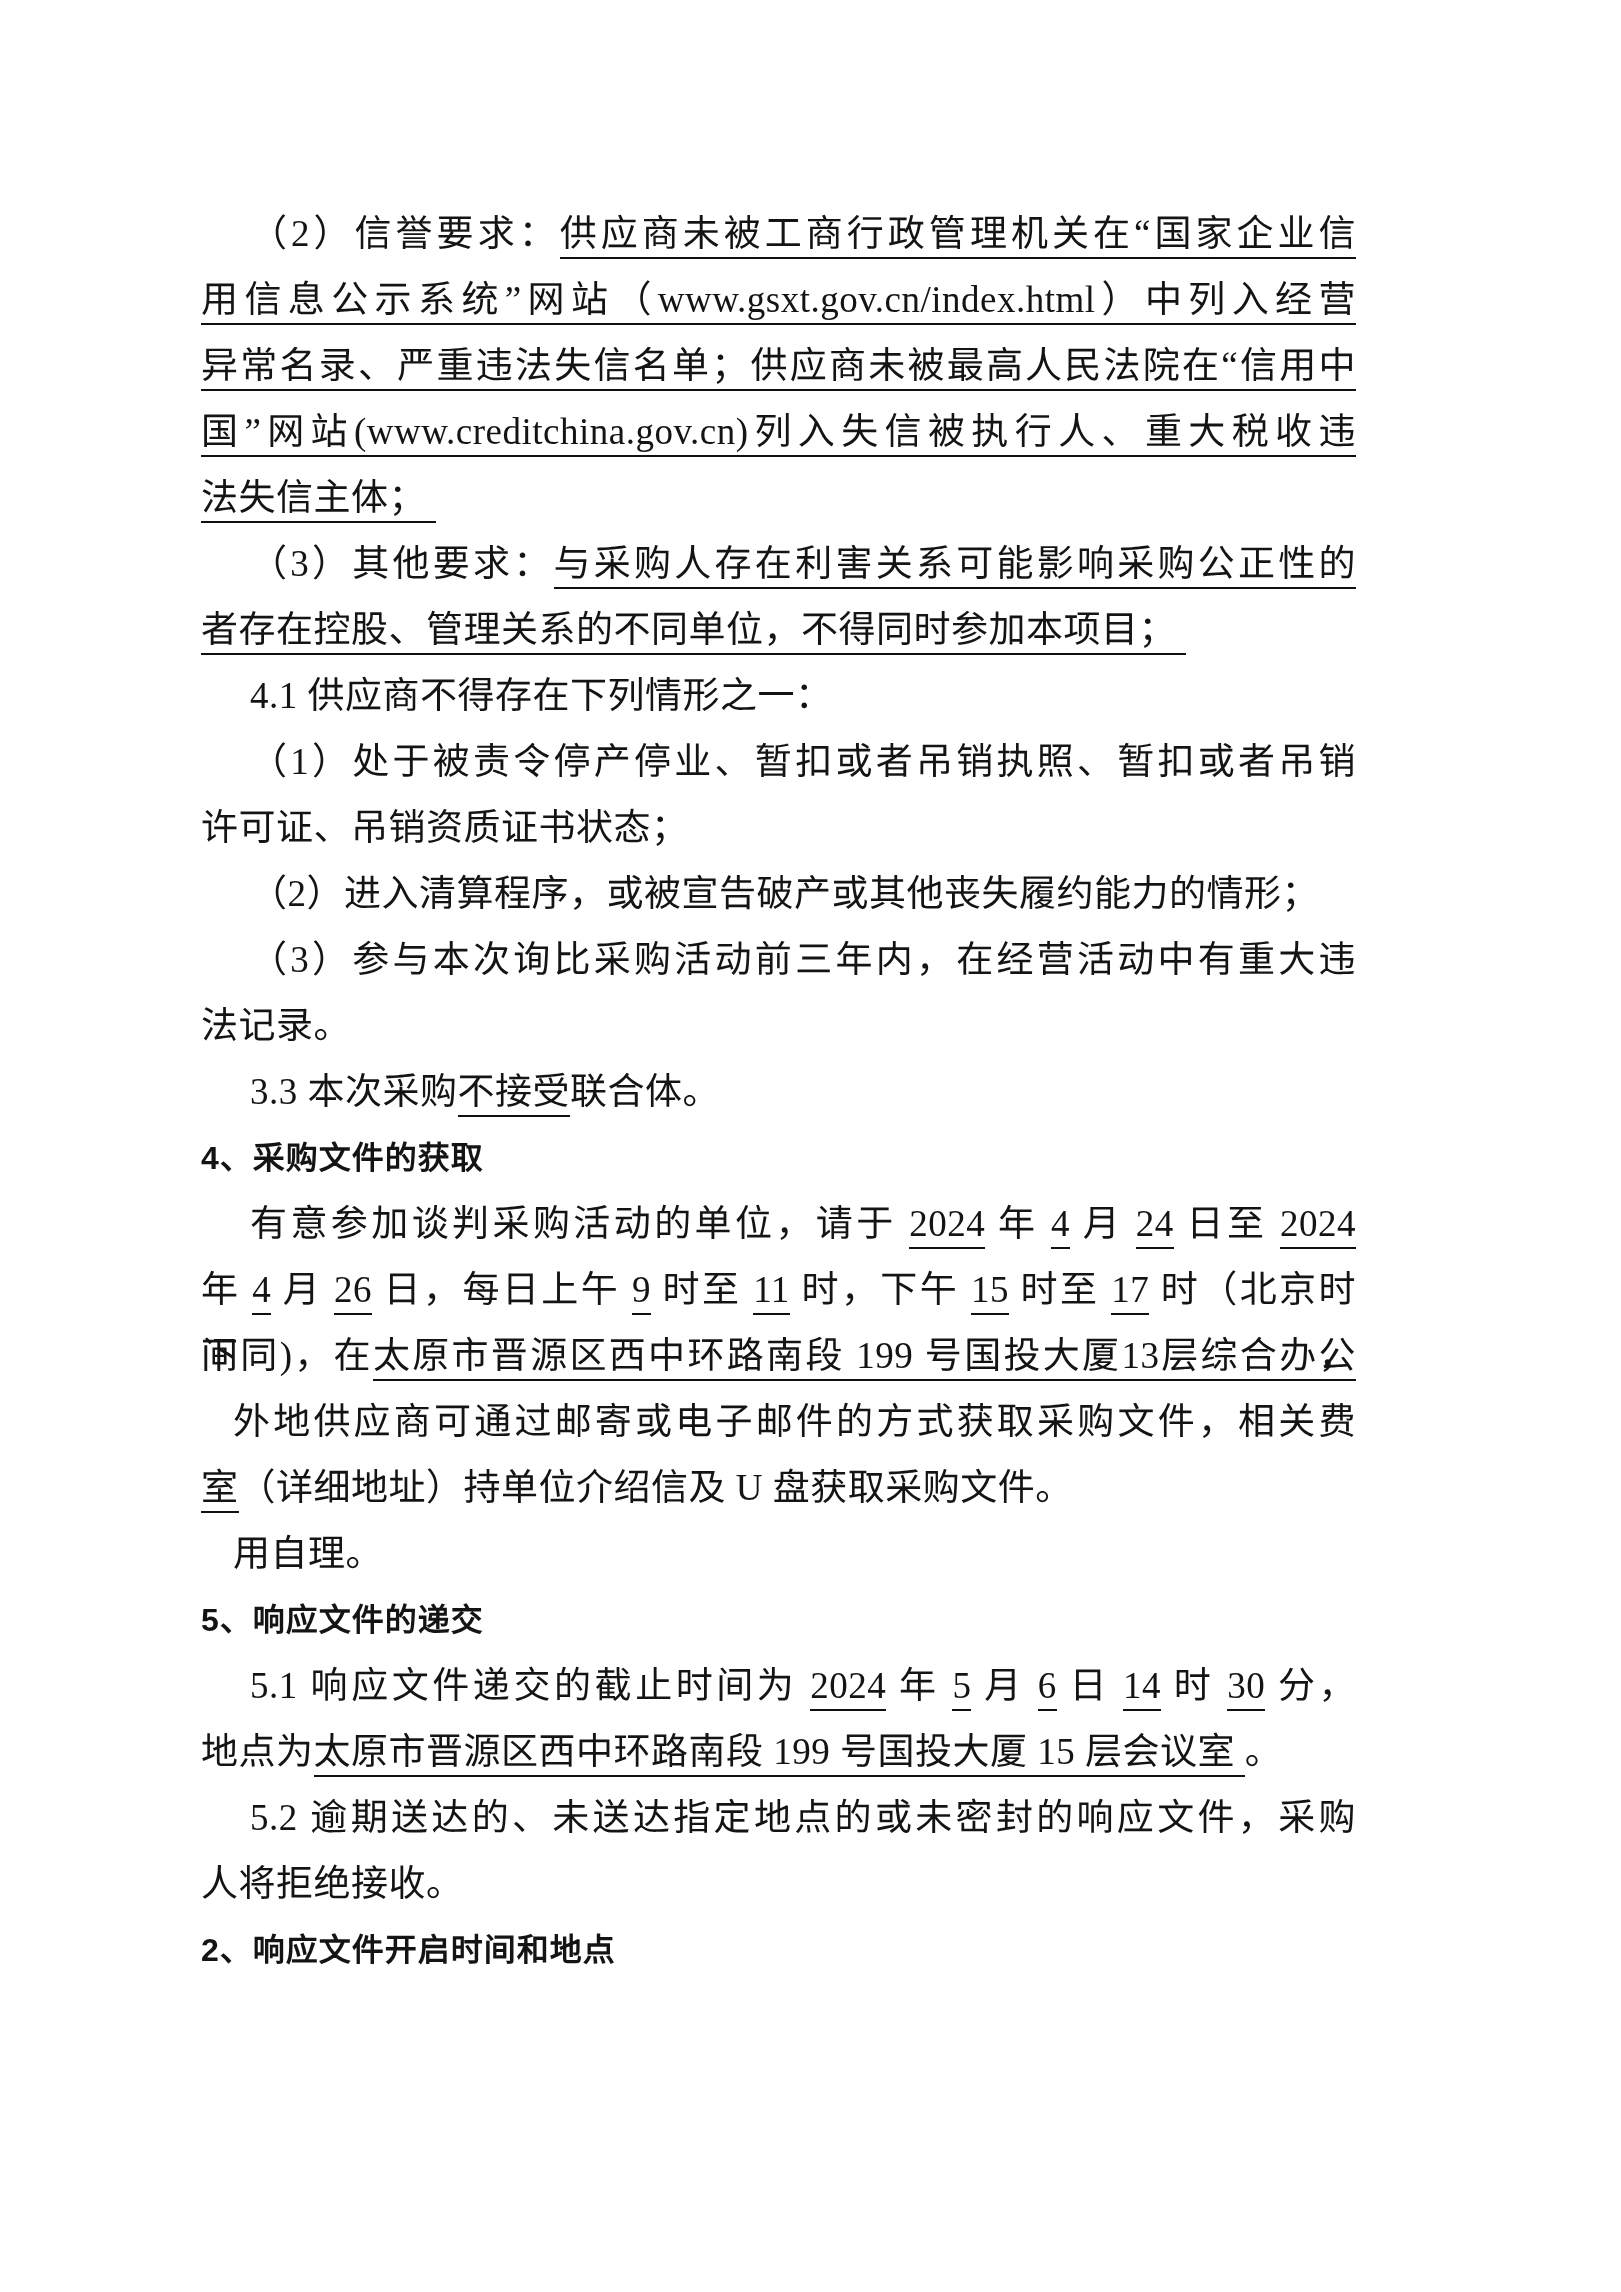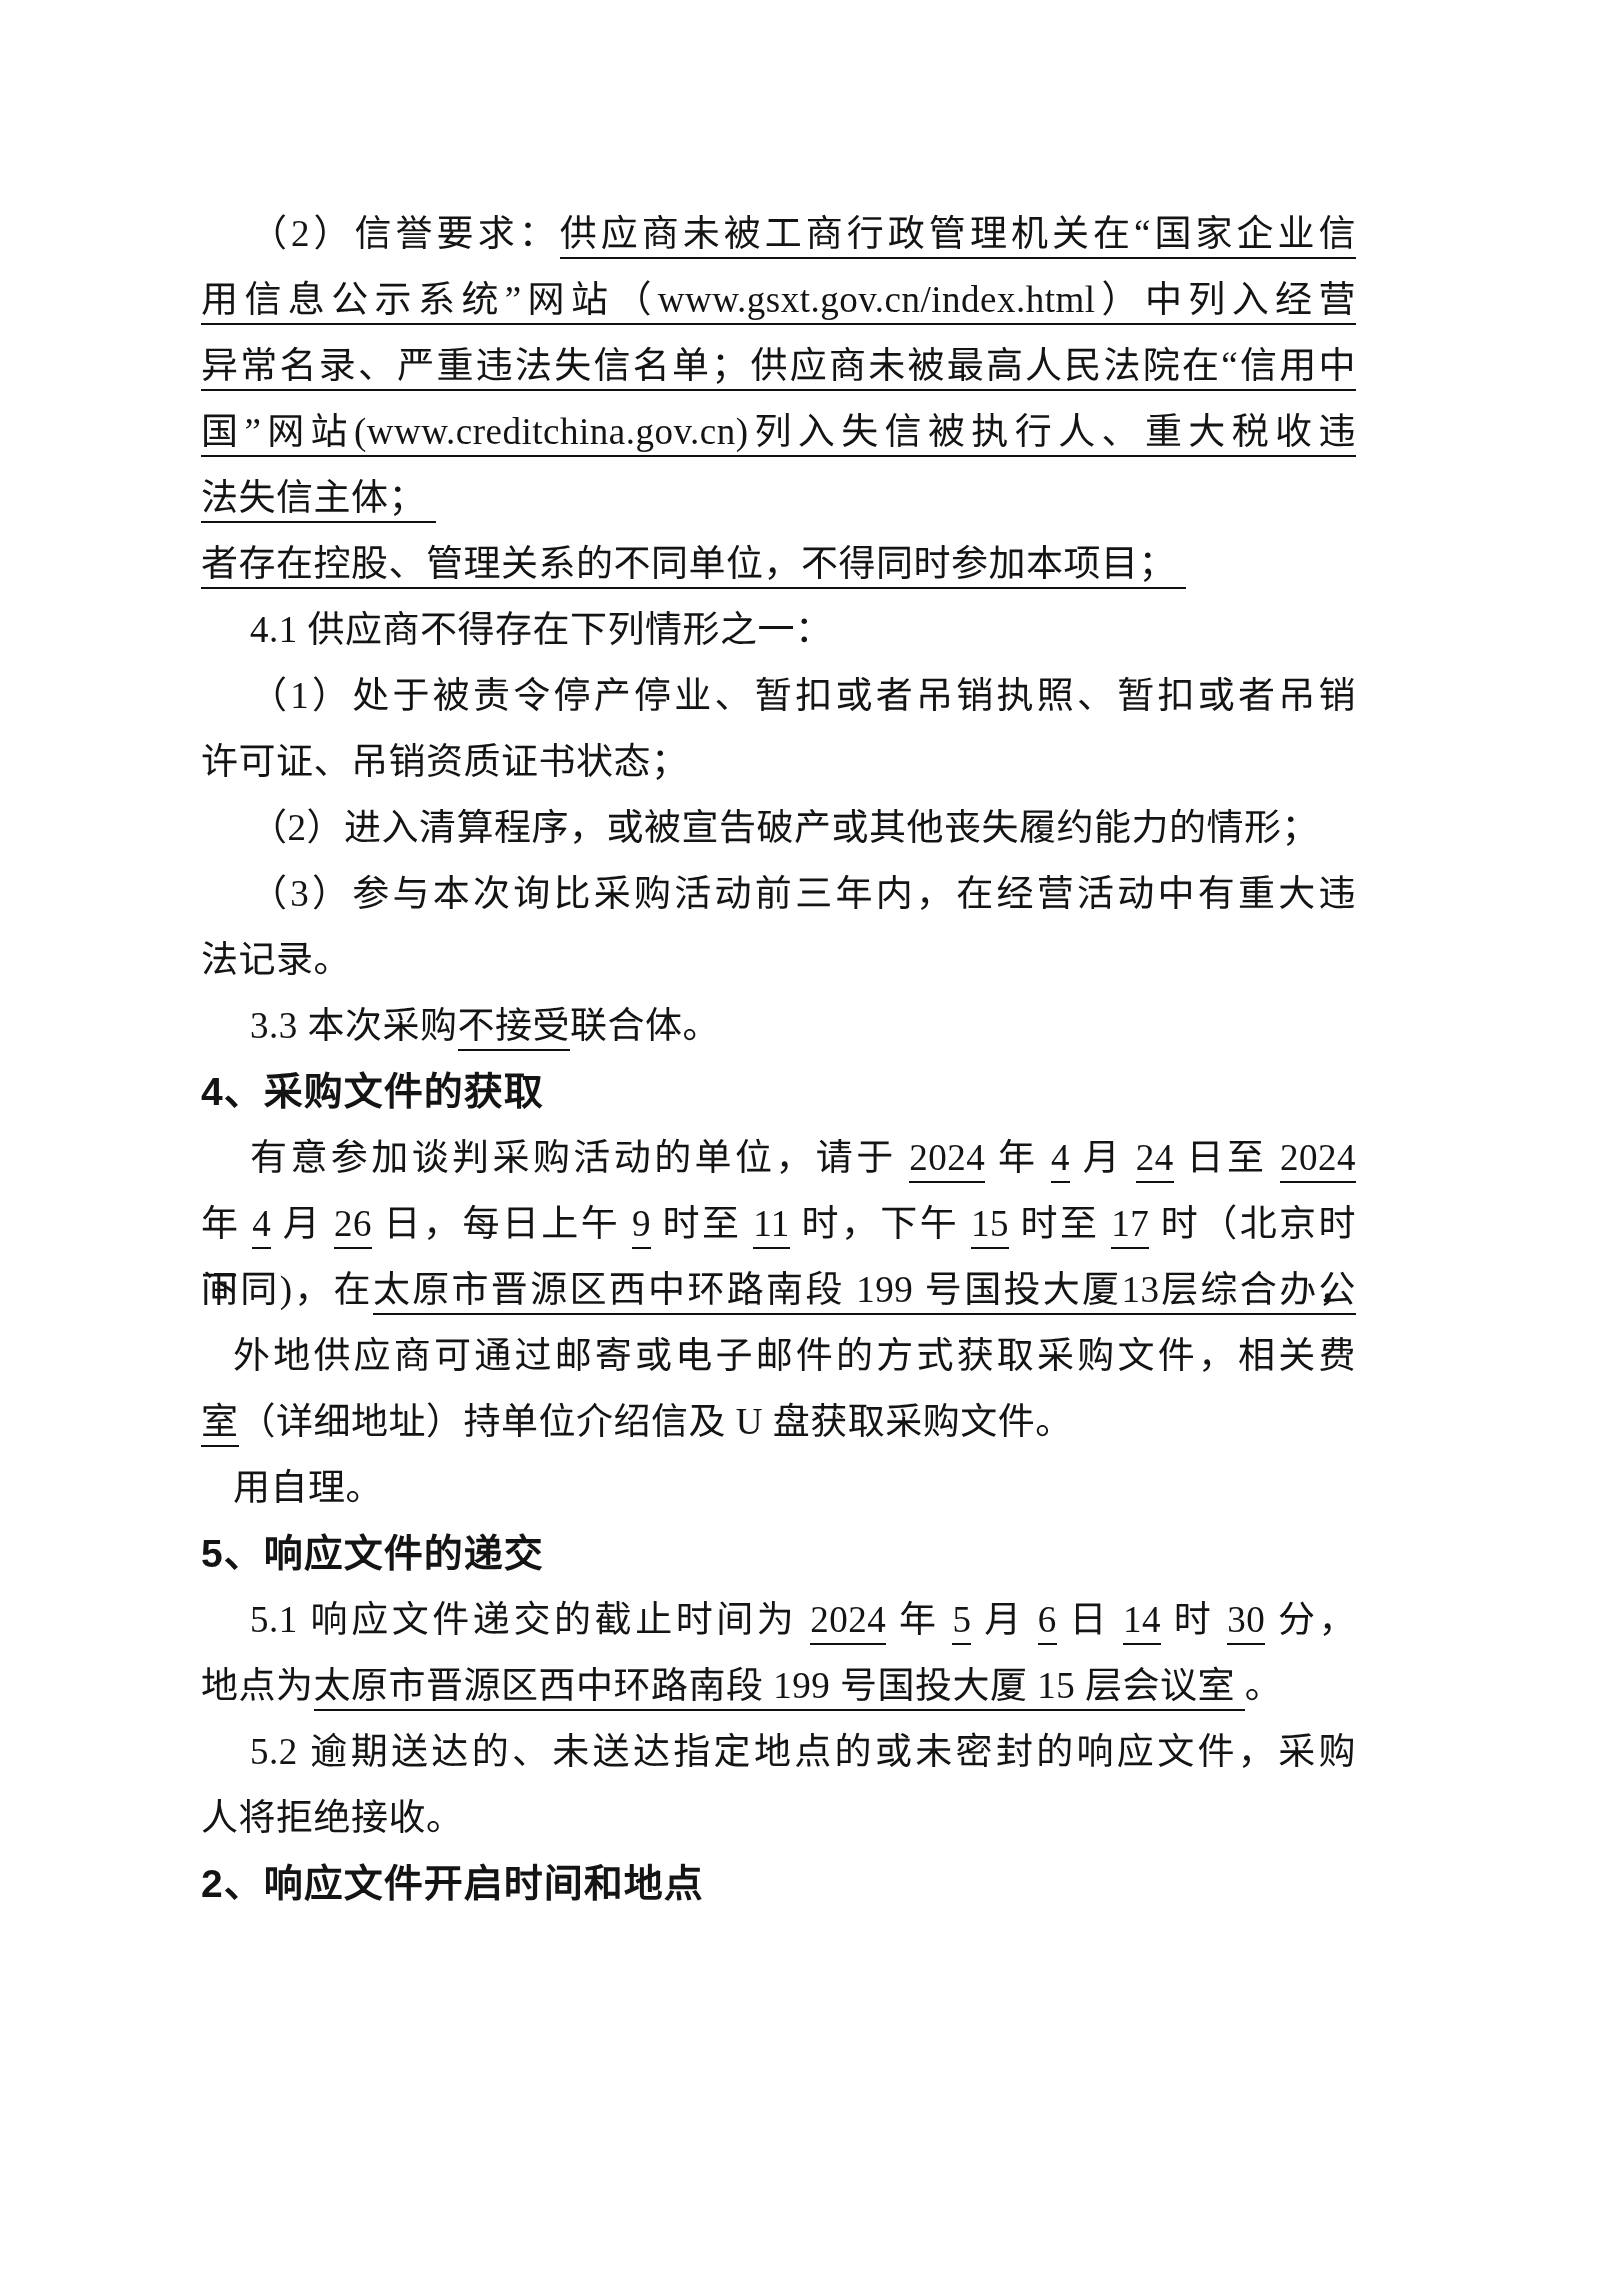--- a/index.html
+++ b/index.html
@@ -21,39 +21,40 @@
     font-size:37px;
     text-align:justify;
     white-space:pre-wrap;
     letter-spacing:0.5px;
   }
   .just{ text-align-last:justify; }
   .ind1{ text-indent:49px; }
   .ind2{ padding-left:32px; }
   .heading{
     font-weight:700;
-    font-size:39px;
+    font-size:32px;
     font-family:"Liberation Sans","DejaVu Sans",sans-serif;
     letter-spacing:1px;
   }
   .u{
     border-bottom:2.9px solid #111;
     padding-bottom:2.9px;
     margin-top:6px;
   }
 </style>
 </head>
 <body>
 
 <div class="page">
     <div class="line ind1 just"><span>（2）信誉要求：</span><span class="u">供应商未被工商行政管理机关在“国家企业信</span></div>
     <div class="line ind0 just"><span class="u">用信息公示系统”网站（www.gsxt.gov.cn/index.html）中列入经营</span></div>
     <div class="line ind0 just"><span class="u">异常名录、严重违法失信名单；供应商未被最高人民法院在“信用中</span></div>
     <div class="line ind0 just"><span class="u">国”网站(www.creditchina.gov.cn)列入失信被执行人、重大税收违</span></div>
     <div class="line ind0"><span class="u">法失信主体； </span></div>
+    <div class="line ind1 just"><span>（3）其他要求：</span><span class="u">与采购人存在利害关系可能影响采购公正性的</span></div>
     <div class="line ind0"><span class="u">者存在控股、管理关系的不同单位，不得同时参加本项目； </span></div>
     <div class="line ind1"><span>4.1 供应商不得存在下列情形之一：</span></div>
     <div class="line ind1 just"><span>（1）处于被责令停产停业、暂扣或者吊销执照、暂扣或者吊销</span></div>
     <div class="line ind0"><span>许可证、吊销资质证书状态；</span></div>
     <div class="line ind1"><span>（2）进入清算程序，或被宣告破产或其他丧失履约能力的情形；</span></div>
     <div class="line ind1 just"><span>（3）参与本次询比采购活动前三年内，在经营活动中有重大违</span></div>
     <div class="line ind0"><span>法记录。</span></div>
     <div class="line ind1"><span>3.3 本次采购</span><span class="u">不接受</span><span>联合体。</span></div>
     <div class="line ind0 heading"><span>4、采购文件的获取</span></div>
     <div class="line ind1 just"><span>有意参加谈判采购活动的单位，请于 </span><span class="u">2024</span><span> 年 </span><span class="u">4</span><span> 月 </span><span class="u">24</span><span> 日至 </span><span class="u">2024</span></div>

